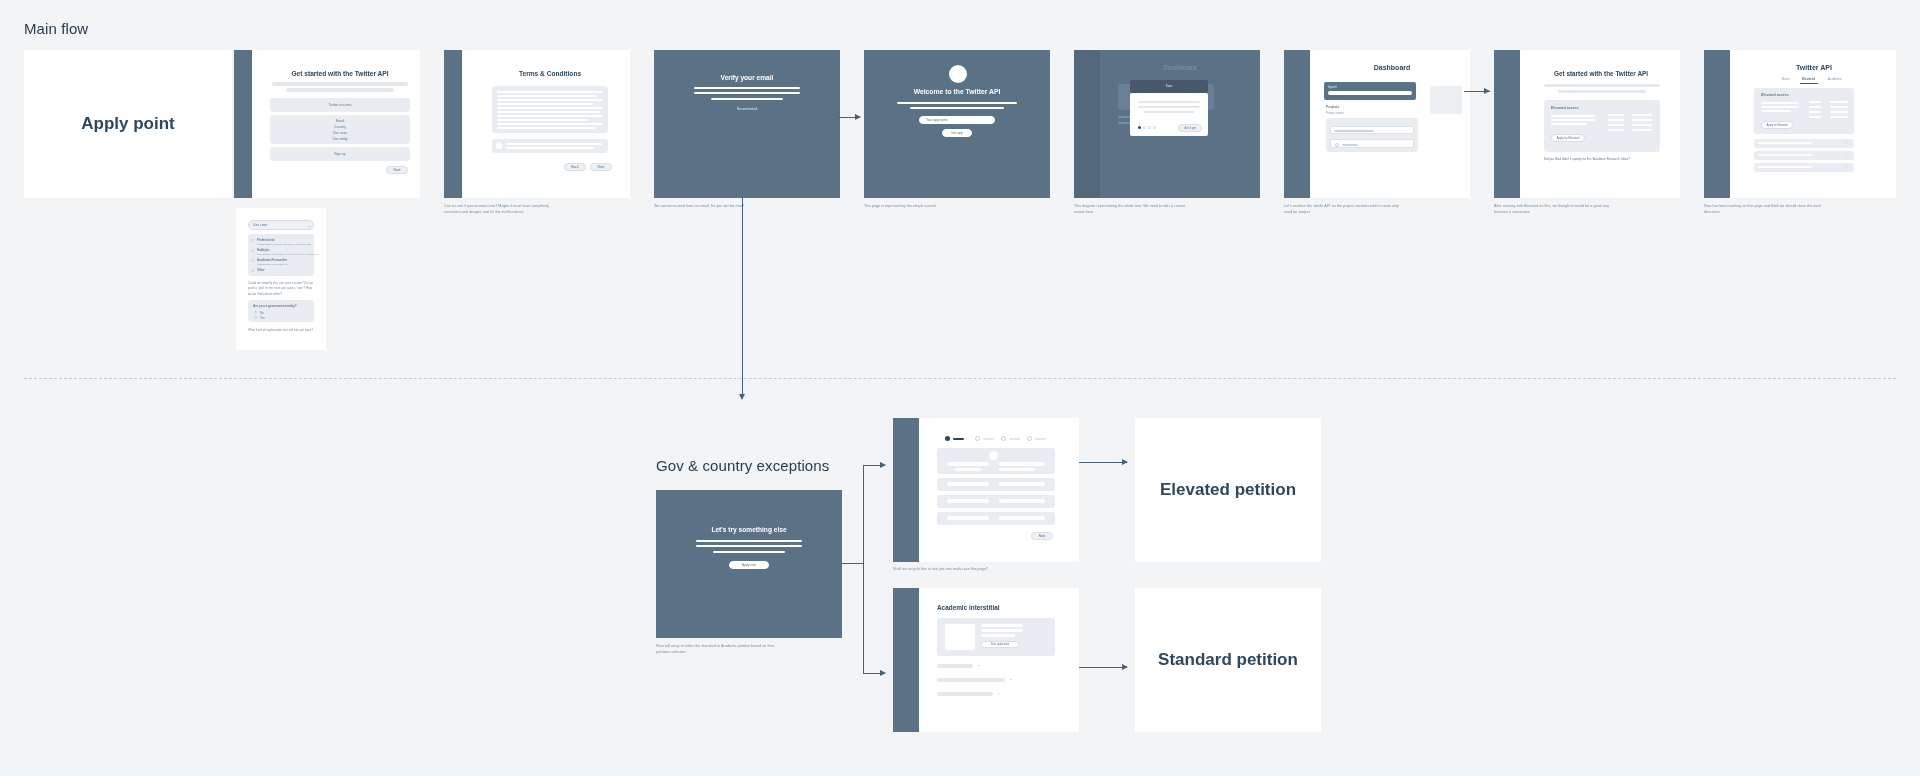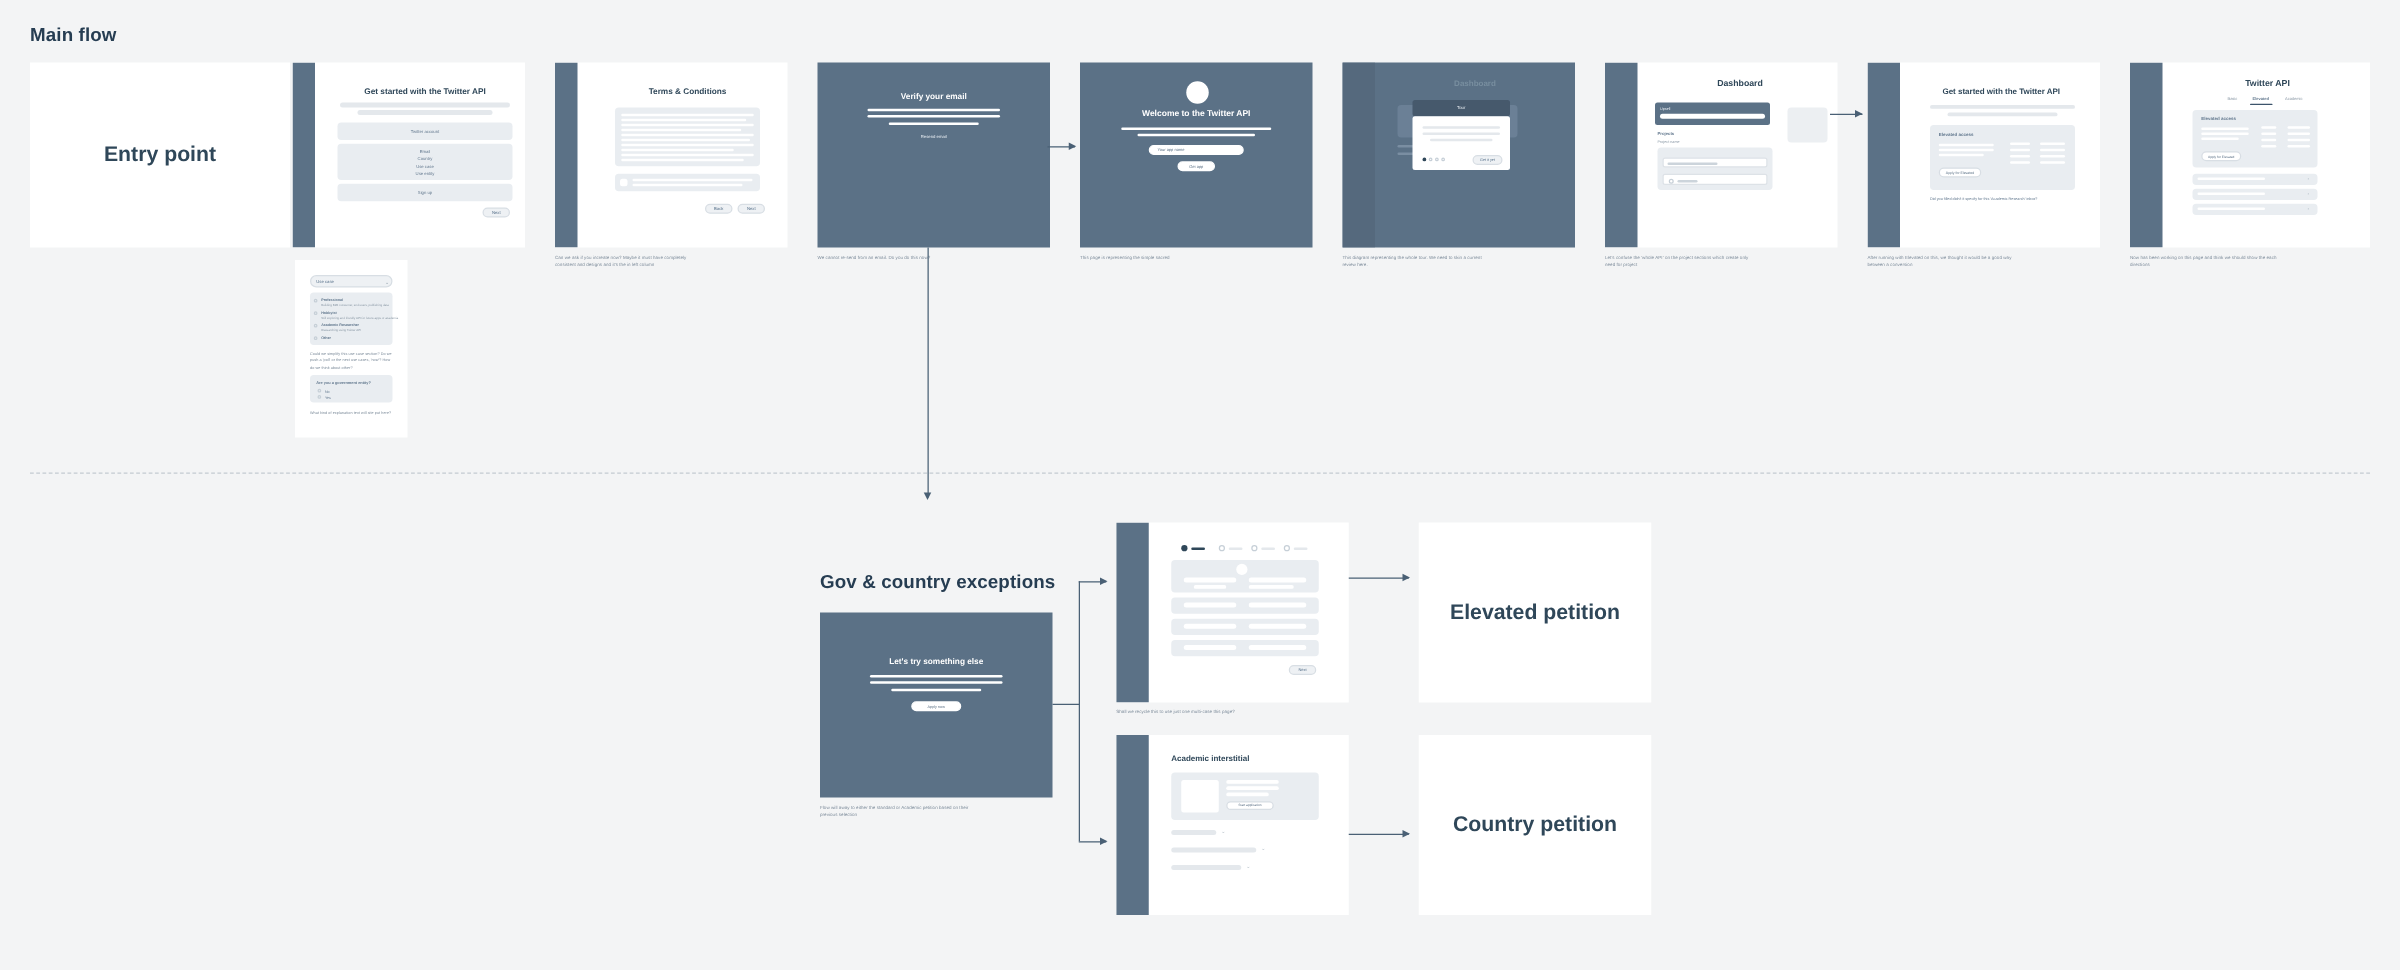--- a/index.html
+++ b/index.html
@@ -7,21 +7,21 @@
     width: 1920px; height: 776px;
     background: #f3f4f5;
     font-family: "Liberation Sans", sans-serif;
     overflow: hidden;
   }
   .canvas { position: relative; width: 1920px; height: 776px; }
 
   
   .section-title {
     position: absolute;
-    font-size: 15px; font-weight: bold; color: #263d52;
+    font-size: 15px; font-weight: normal; color: #263d52;
     letter-spacing: .1px; white-space: nowrap;
   }
 
   
   .card {
     position: absolute;
     background: #ffffff;
     overflow: hidden;
   }
   .card.dark { background: #5b7186; }
@@ -81,21 +81,21 @@
   }
 </style>
 </head>
 <body>
 
 <div class="canvas">
 
   <div class="section-title" style="left:24px; top:20px;">Main flow</div>
 
   <div class="card label-card" style="left:24px; top:50px; width:208px; height:148px;">
-    <span>Entry point</span>
+    <span>Apply point</span>
   </div>
 
   <div class="card" style="left:234px; top:50px; width:186px; height:148px;">
     <div class="rail"></div>
     <div class="ttl" style="left:36px; top:20px; width:140px; text-align:center; font-size:6.6px;">Get started with the Twitter API</div>
     <div class="bar" style="left:38px; top:32px; width:136px; height:3.5px;"></div>
     <div class="bar" style="left:52px; top:38px; width:108px; height:3.5px;"></div>
 
     <div class="panel" style="left:36px; top:48px; width:140px; height:14px;">
       <div class="tinytxt" style="left:0; top:5px; width:140px; text-align:center;">Twitter account</div>
@@ -371,21 +371,21 @@
     <div class="bar" style="left:44px; top:90px; width:68px; height:4px;"></div>
     <div class="tinytxt" style="left:116px; top:88px; font-size:4px; color:#a6b2bd;">⌄</div>
     <div class="bar" style="left:44px; top:104px; width:56px; height:4px;"></div>
     <div class="tinytxt" style="left:104px; top:102px; font-size:4px; color:#a6b2bd;">⌄</div>
   </div>
 
   <div class="card label-card" style="left:1135px; top:418px; width:186px; height:144px;">
     <span>Elevated petition</span>
   </div>
   <div class="card label-card" style="left:1135px; top:588px; width:186px; height:144px;">
-    <span>Country petition</span>
+    <span>Standard petition</span>
   </div>
 
   <div class="conn conn-h" style="left:842px; top:563px; width:22px;"></div>
   <div class="conn conn-v" style="left:863px; top:465px; height:208px;"></div>
 
   <div class="conn conn-h" style="left:863px; top:465px; width:22px;"></div>
   <div class="arrowhead" style="left:880px; top:461.5px;"></div>
 
   <div class="conn conn-h" style="left:863px; top:673px; width:22px;"></div>
   <div class="arrowhead" style="left:880px; top:669.5px;"></div>

